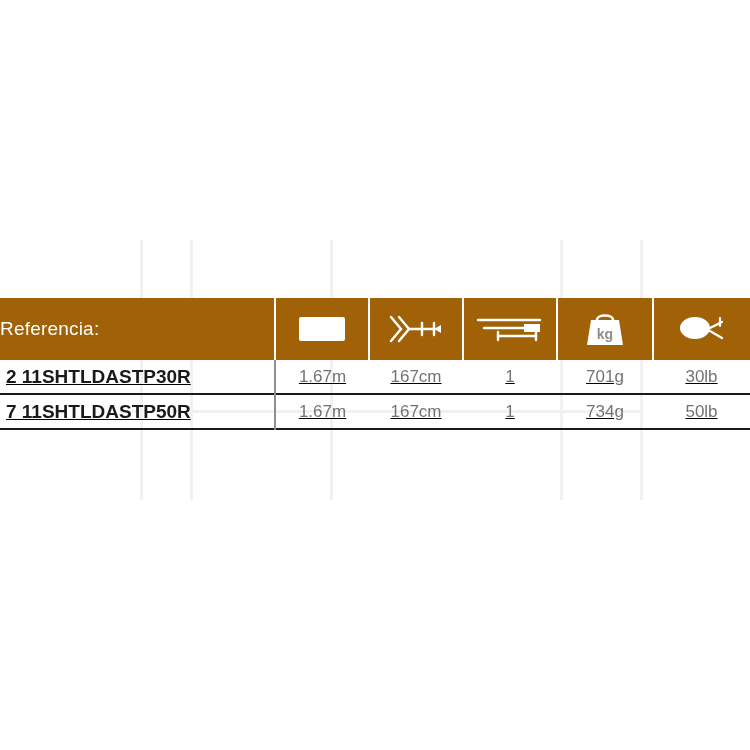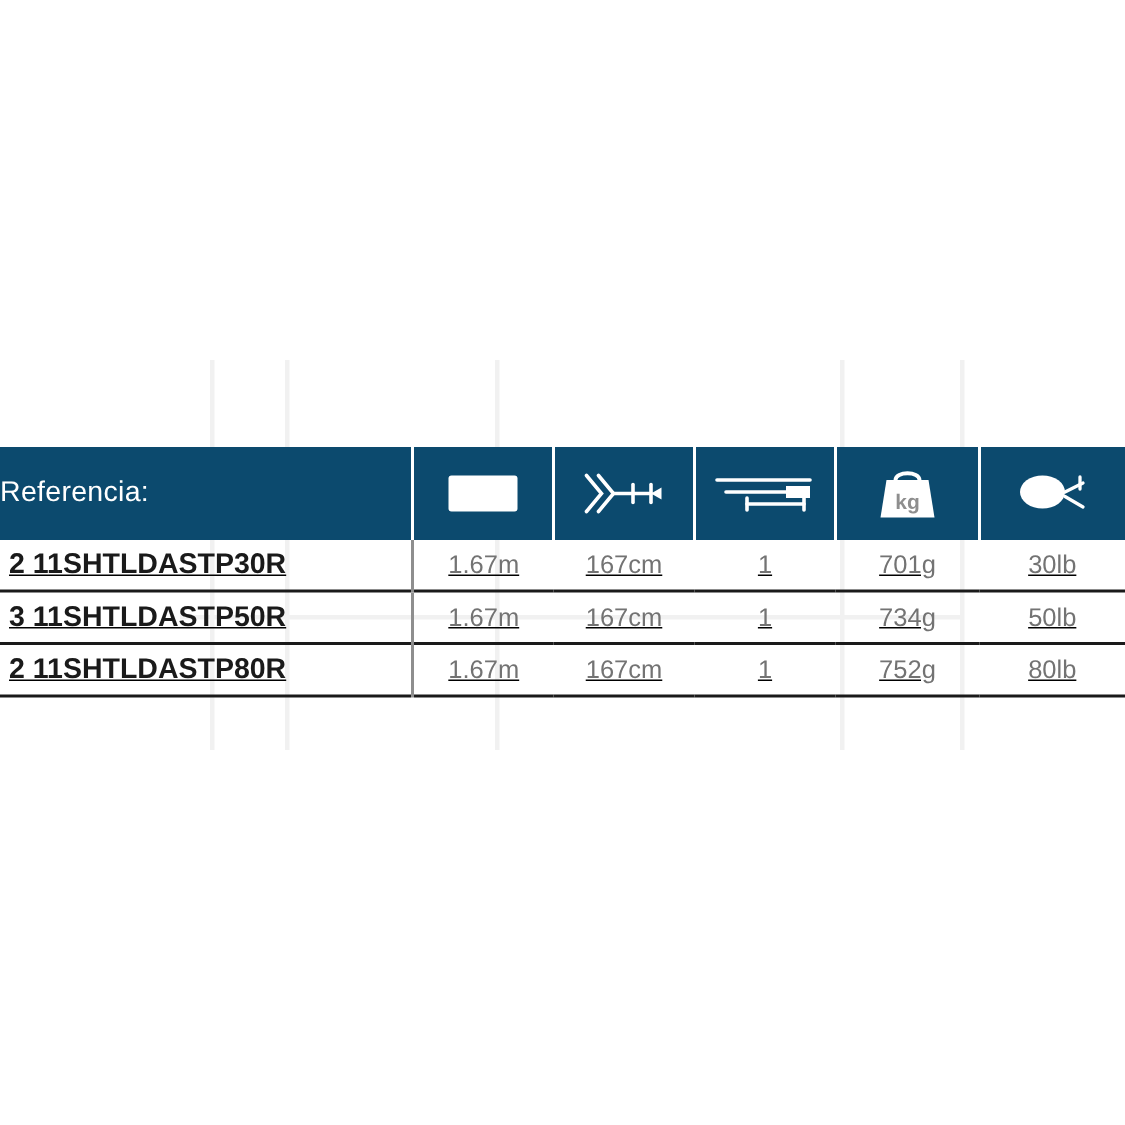--- a/index.html
+++ b/index.html
@@ -36,21 +36,21 @@
     width: 750px;
   }
 
   table.spec-table {
     border-collapse: collapse;
     width: 750px;
     table-layout: fixed;
   }
 
   table.spec-table thead th {
-    background: #0c4a6e;
+    background: #a16207;
     color: #ffffff;
     height: 62px;
     padding: 0;
     font-weight: normal;
     vertical-align: middle;
     border-right: 2px solid #ffffff;
   }
   table.spec-table thead th:last-child {
     border-right: none;
   }
@@ -181,30 +181,22 @@
     <tbody>
       <tr>
         <td class="ref-cell">2 11SHTLDASTP30R</td>
         <td class="val-cell">1.67m</td>
         <td class="val-cell">167cm</td>
         <td class="val-cell">1</td>
         <td class="val-cell">701g</td>
         <td class="val-cell">30lb</td>
       </tr>
       <tr>
-        <td class="ref-cell">3 11SHTLDASTP50R</td>
+        <td class="ref-cell">7 11SHTLDASTP50R</td>
         <td class="val-cell">1.67m</td>
         <td class="val-cell">167cm</td>
         <td class="val-cell">1</td>
         <td class="val-cell">734g</td>
         <td class="val-cell">50lb</td>
       </tr>
-      <tr>
-        <td class="ref-cell">2 11SHTLDASTP80R</td>
-        <td class="val-cell">1.67m</td>
-        <td class="val-cell">167cm</td>
-        <td class="val-cell">1</td>
-        <td class="val-cell">752g</td>
-        <td class="val-cell">80lb</td>
-      </tr>
     </tbody>
   </table>
 </div>
 
 </body></html>

